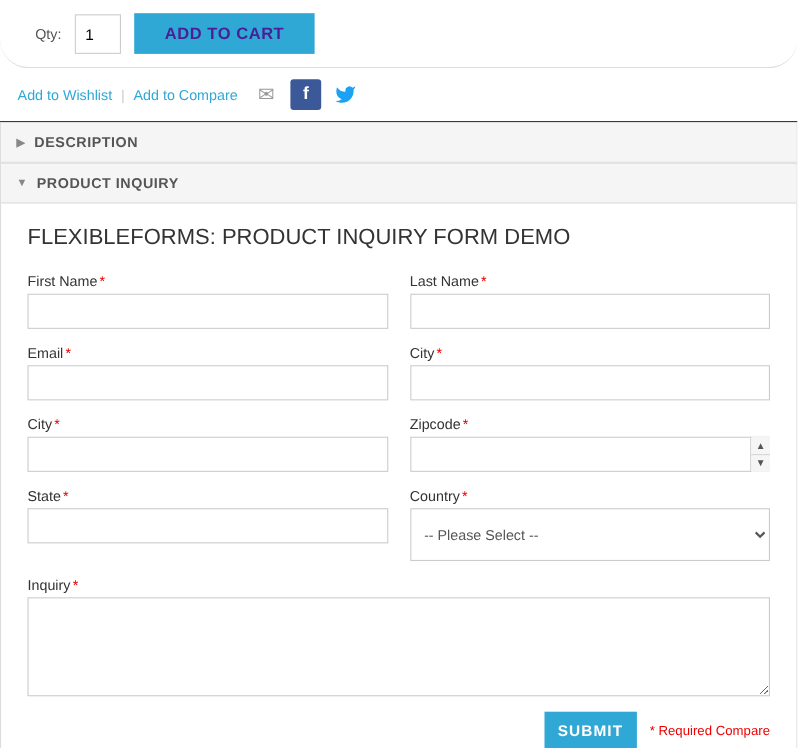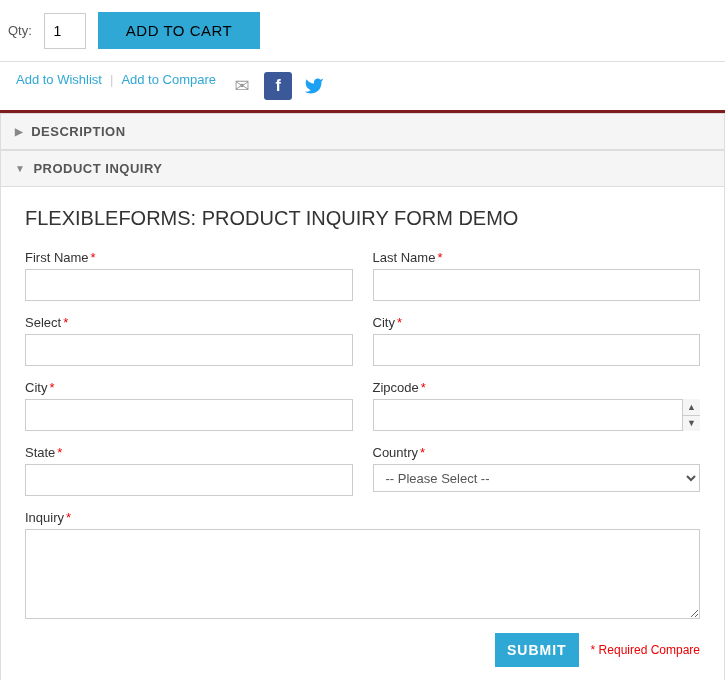--- a/index.html
+++ b/index.html
@@ -8,53 +8,55 @@
       font-size: 13px;
       background: #fff;
       color: #333;
       width: 725px;
     }
 
     
     .top-bar {
       display: flex;
       align-items: center;
-      padding: 12px 8px;
+      padding: 12px 32px;
       border-bottom: 1px solid #ddd;
       gap: 12px;
+      border-radius: 26px;
     }
     .qty-label {
       font-size: 13px;
       color: #555;
     }
     .qty-input {
       width: 42px;
       height: 36px;
       border: 1px solid #ccc;
       text-align: center;
       font-size: 14px;
       padding: 0 4px;
     }
     .add-to-cart-btn {
       background: #2fa8d5;
-      color: #000000;
+      color: #4c1d95;
       border: none;
       padding: 10px 28px;
       font-size: 15px;
-      font-weight: normal;
+      font-weight: bold;
       letter-spacing: 0.5px;
       cursor: pointer;
       text-transform: uppercase;
     }
 
     
     .social-bar {
       display: flex;
+      align-items: center;
       padding: 10px 16px;
-      border-bottom: 3px solid #7f1d1d;
+      border-bottom: 1px solid #7f1d1d;
       gap: 0;
     }
     .wishlist-link, .compare-link {
       color: #2fa8d5;
       text-decoration: none;
       font-size: 13px;
     }
     .separator {
       color: #ccc;
       margin: 0 8px;
@@ -185,21 +187,21 @@
       color: #555;
       padding: 0;
     }
     .zip-arrow-up { border-bottom: 1px solid #ccc; }
 
     
     .form-select {
       border: 1px solid #ccc;
       padding: 5px 8px;
       font-size: 13px;
-      height: 28px;
+      height: 48px;
       outline: none;
       width: 100%;
       background: #fff;
       color: #555;
       cursor: pointer;
     }
 
     
     .form-textarea {
       border: 1px solid #ccc;
@@ -286,21 +288,21 @@
         <label class="form-label">
           <span>Last Name</span><span class="required-star">*</span>
         </label>
         <input class="form-input" type="text" style="">
       </div>
     </div>
 
     <div class="form-row">
       <div class="form-group">
         <label class="form-label">
-          <span>Select</span><span class="required-star">*</span>
+          <span>Email</span><span class="required-star">*</span>
         </label>
         <input class="form-input" type="email" style="">
       </div>
       <div class="form-group">
         <label class="form-label">
           <span>City</span><span class="required-star">*</span>
         </label>
         <input class="form-input" type="tel" style="">
       </div>
     </div>

